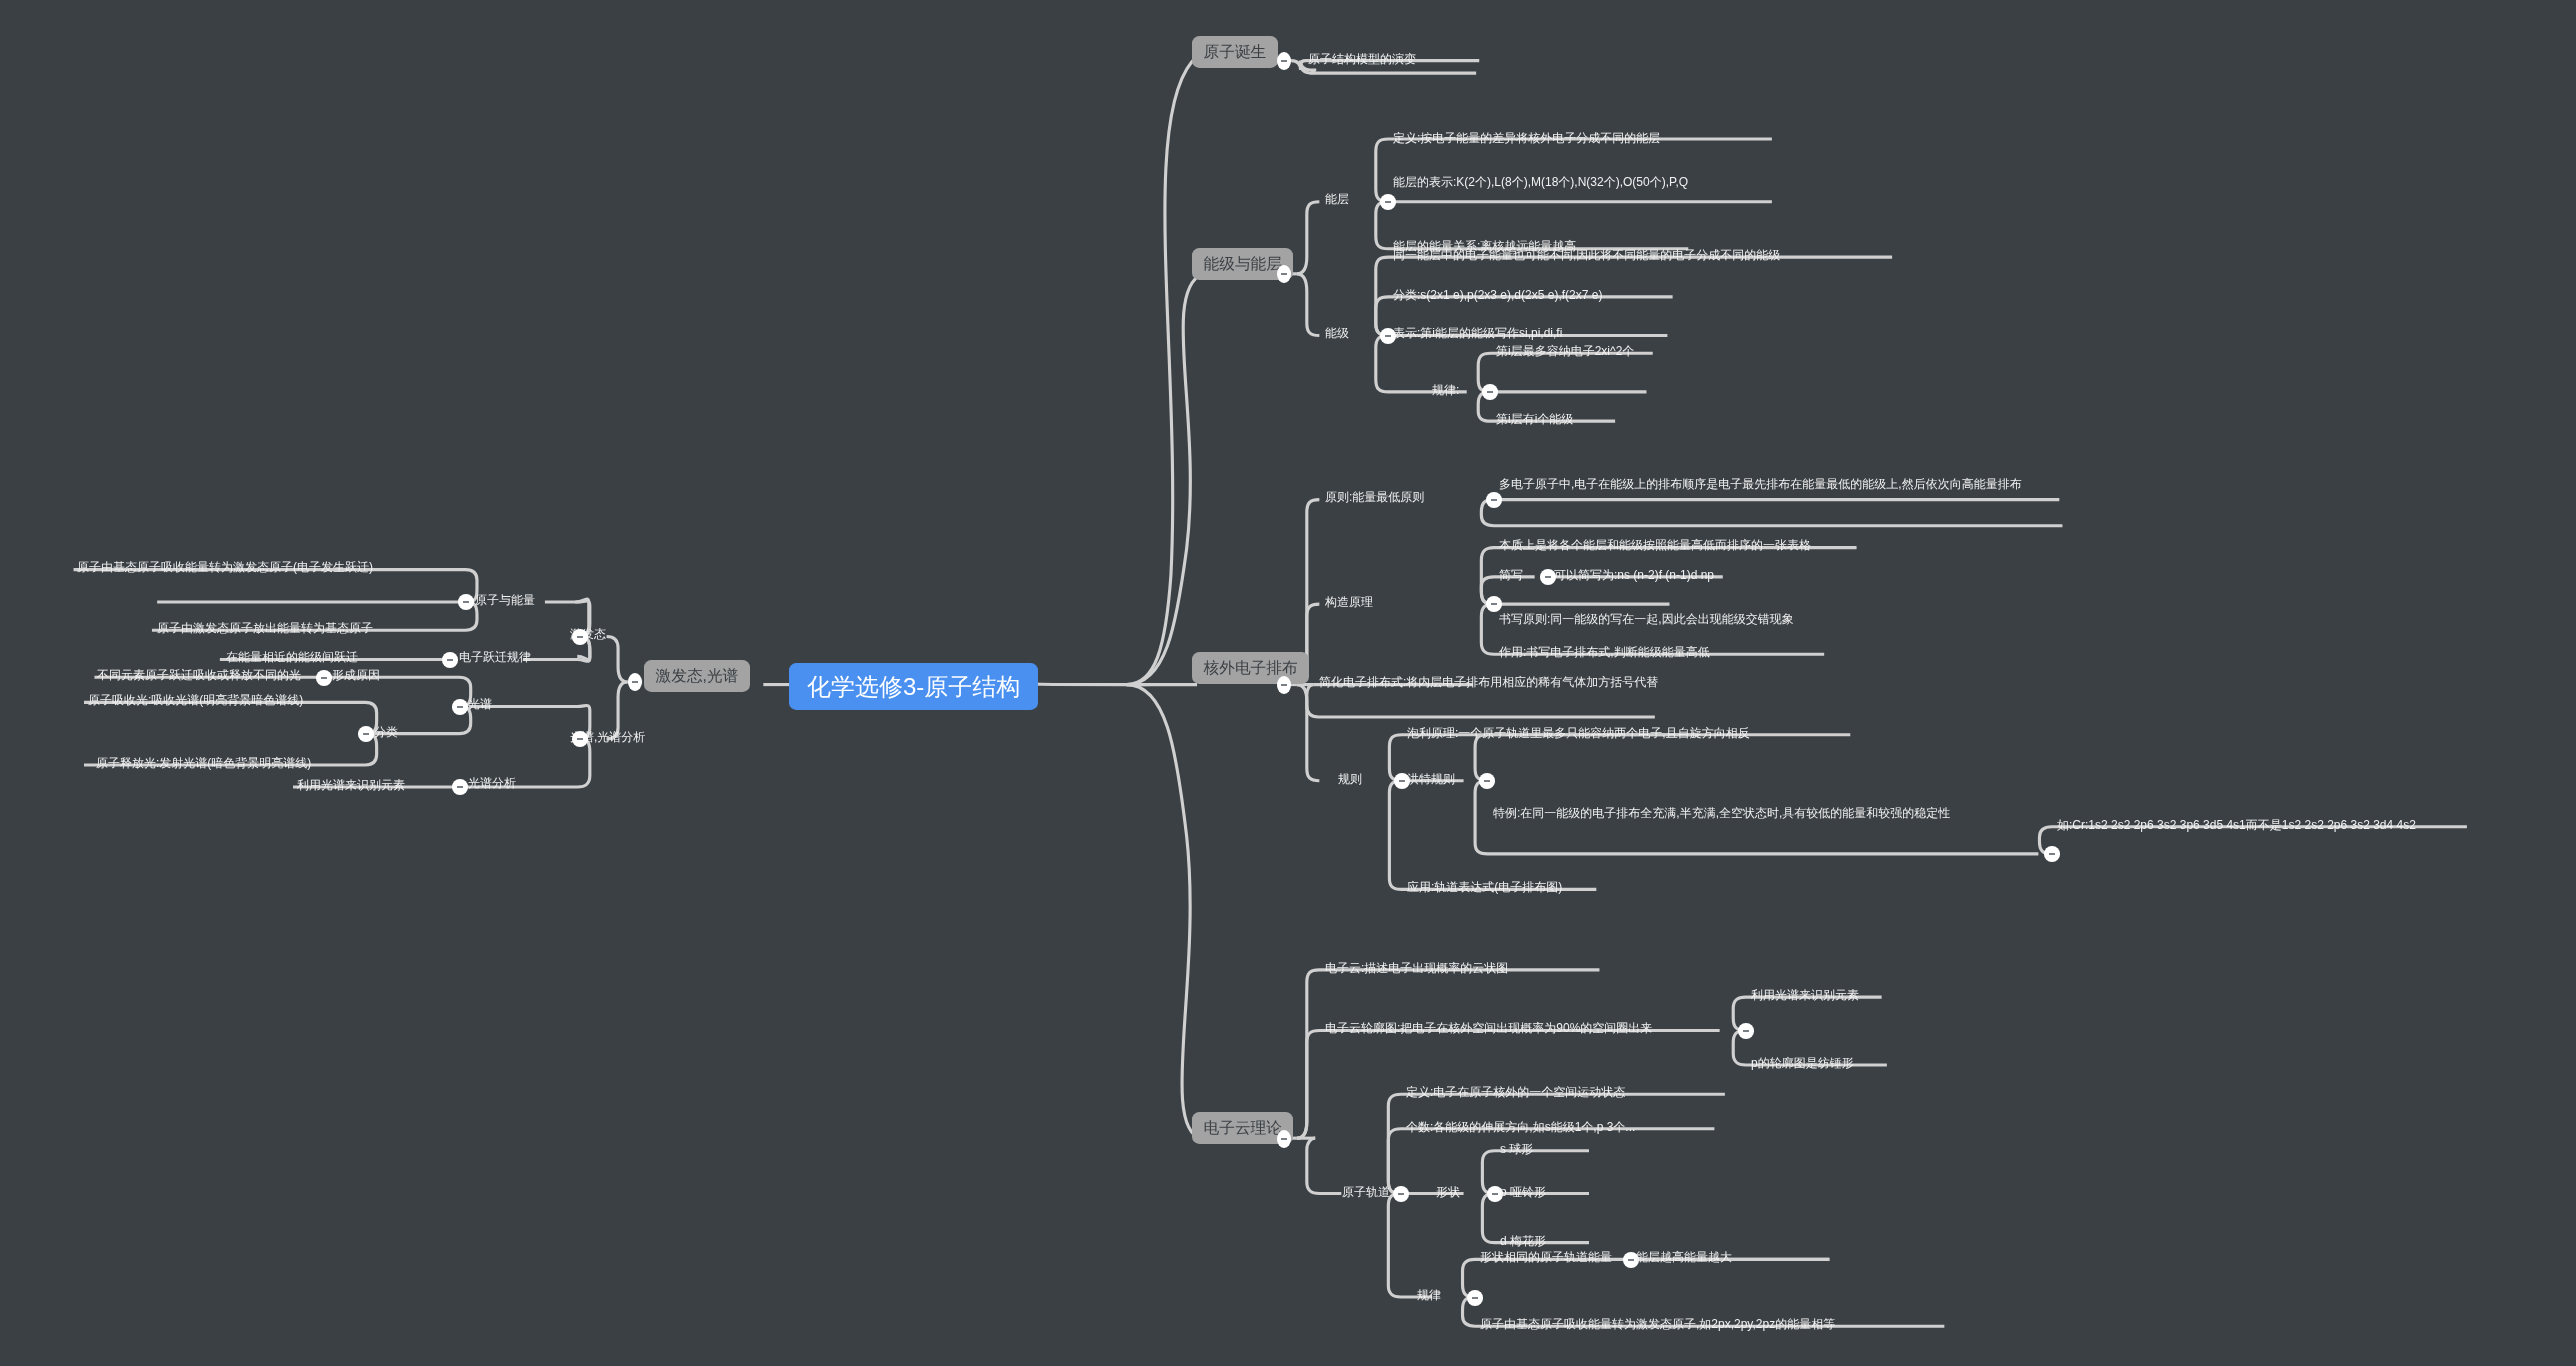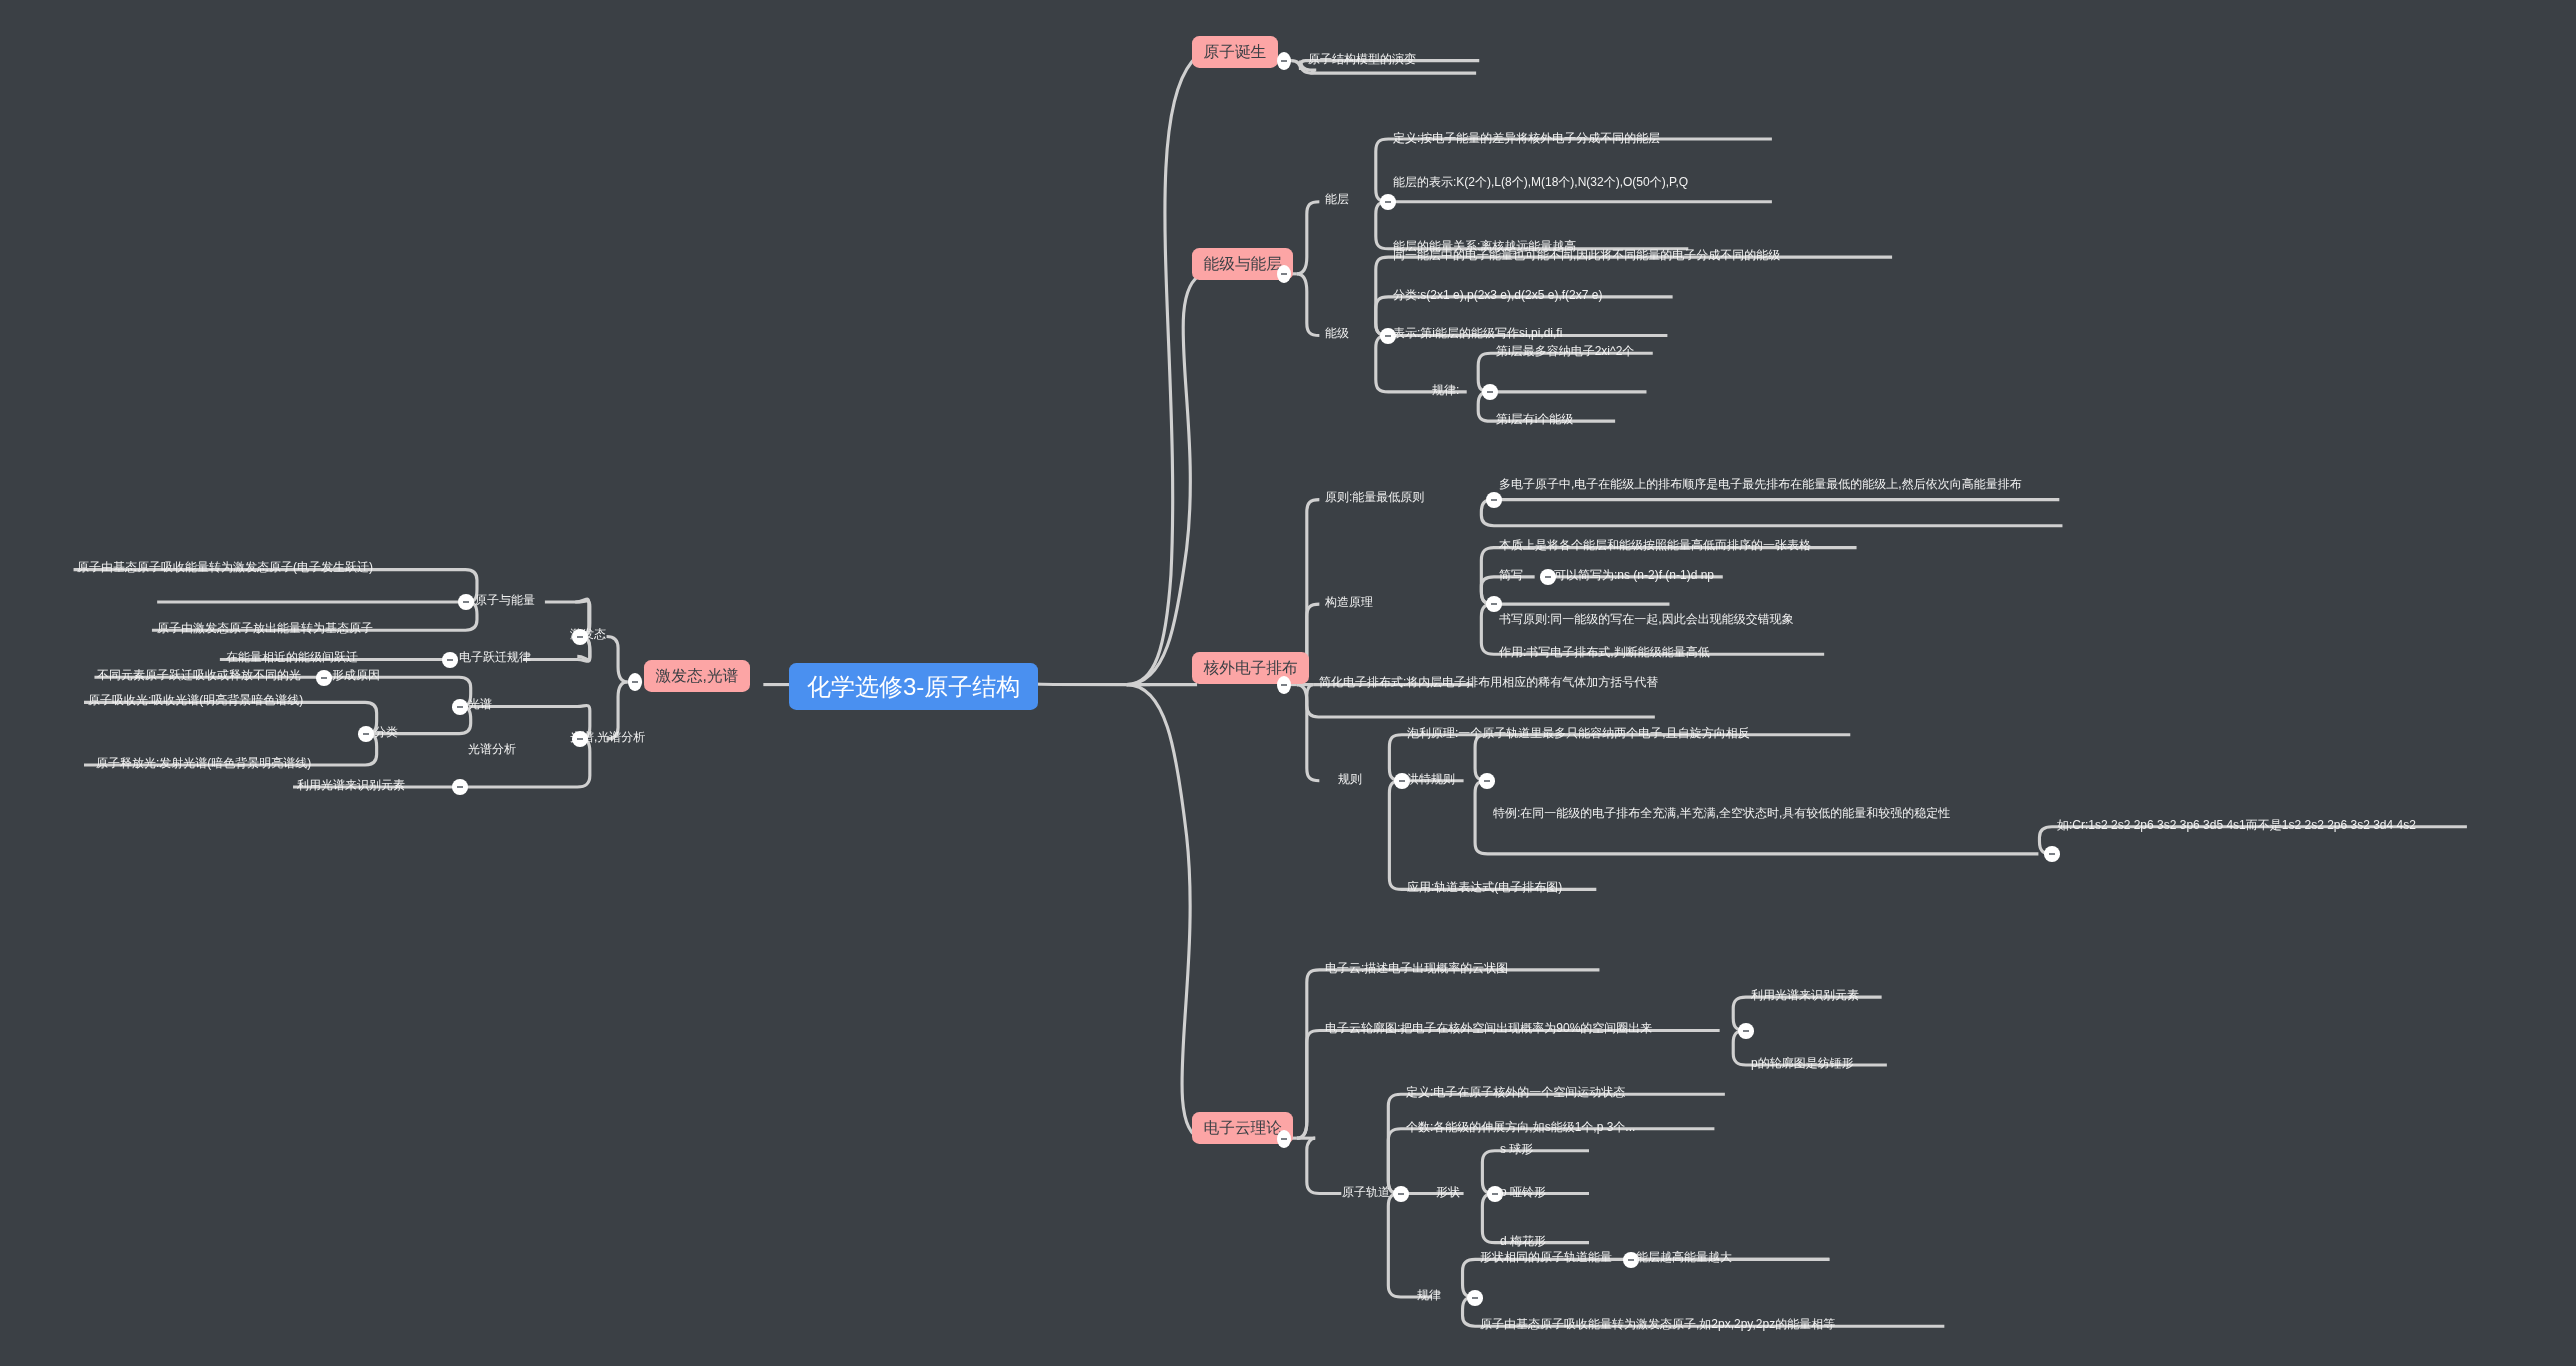--- a/index.html
+++ b/index.html
@@ -15,21 +15,21 @@
   .node{position:absolute;box-sizing:border-box;white-space:nowrap;}
 
   
   .root{
     background:#4a90f0;color:#ffffff;border-radius:7.3px;
     font-size:24px;line-height:1;padding:11.5px 18px;
     display:flex;align-items:center;justify-content:center;
   }
   
   .lvl1{
-    background:#fca5a5;color:#3b4045;border-radius:7.3px;
+    background:#a3a3a3;color:#3b4045;border-radius:7.3px;
     font-size:15.7px;line-height:1;padding:8.4px 11.5px;
     display:flex;align-items:center;justify-content:center;
   }
   
   .lbl{
     color:#f2f2f2;font-size:12px;line-height:1.25;
     display:flex;align-items:center;
   }
   .lbl.wrap{white-space:normal;align-items:flex-start;}
 
@@ -321,20 +321,20 @@
     </div>
 <div class="node lbl" style="left:97px;top:668px;">不同元素原子跃迁吸收或释放不同的光</div>
 
 <div class="node lbl" style="left:374px;top:725px;">分类</div>
 <div class="toggle round" style="left:358px;top:726px;">
       <i></i>
     </div>
 <div class="node lbl" style="left:88px;top:693px;">原子吸收光:吸收光谱(明亮背景暗色谱线)</div>
 <div class="node lbl" style="left:88px;top:756px;margin-left:8px;">原子释放光:发射光谱(暗色背景明亮谱线)</div>
 
-<div class="node lbl" style="left:468px;top:742px;">光谱分析</div>
+<div class="node lbl" style="left:468px;top:776px;">光谱分析</div>
 <div class="toggle round" style="left:452px;top:779px;">
       <i></i>
     </div>
 <div class="node lbl" style="left:297px;top:778px;">利用光谱来识别元素</div>
 
 </div>
 
 
 </body></html>

